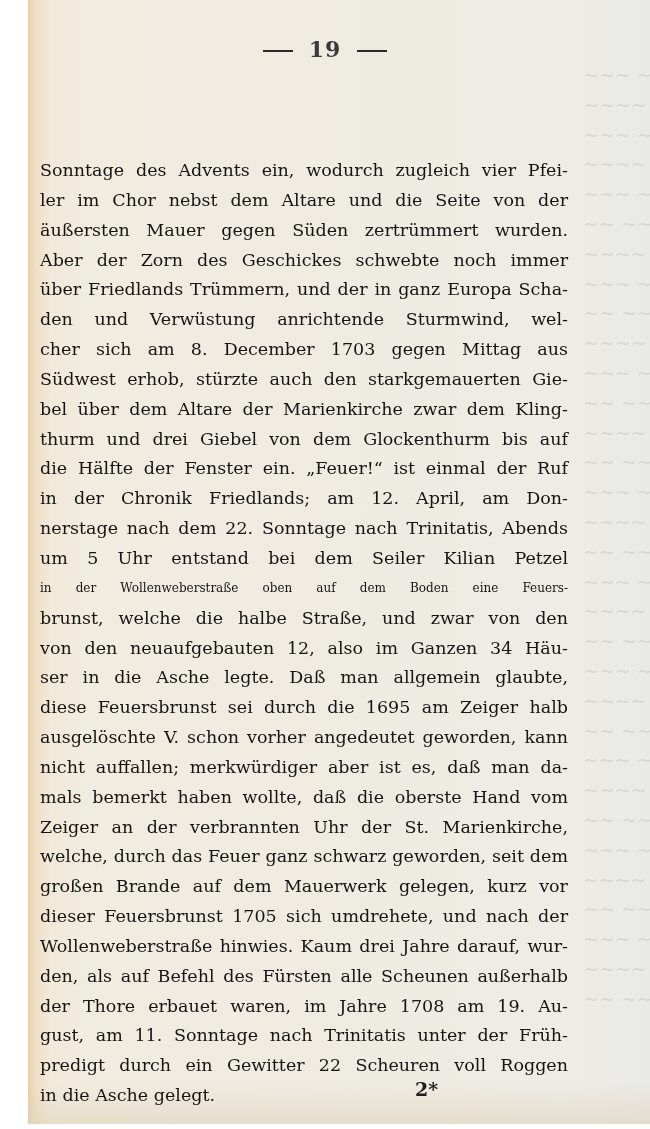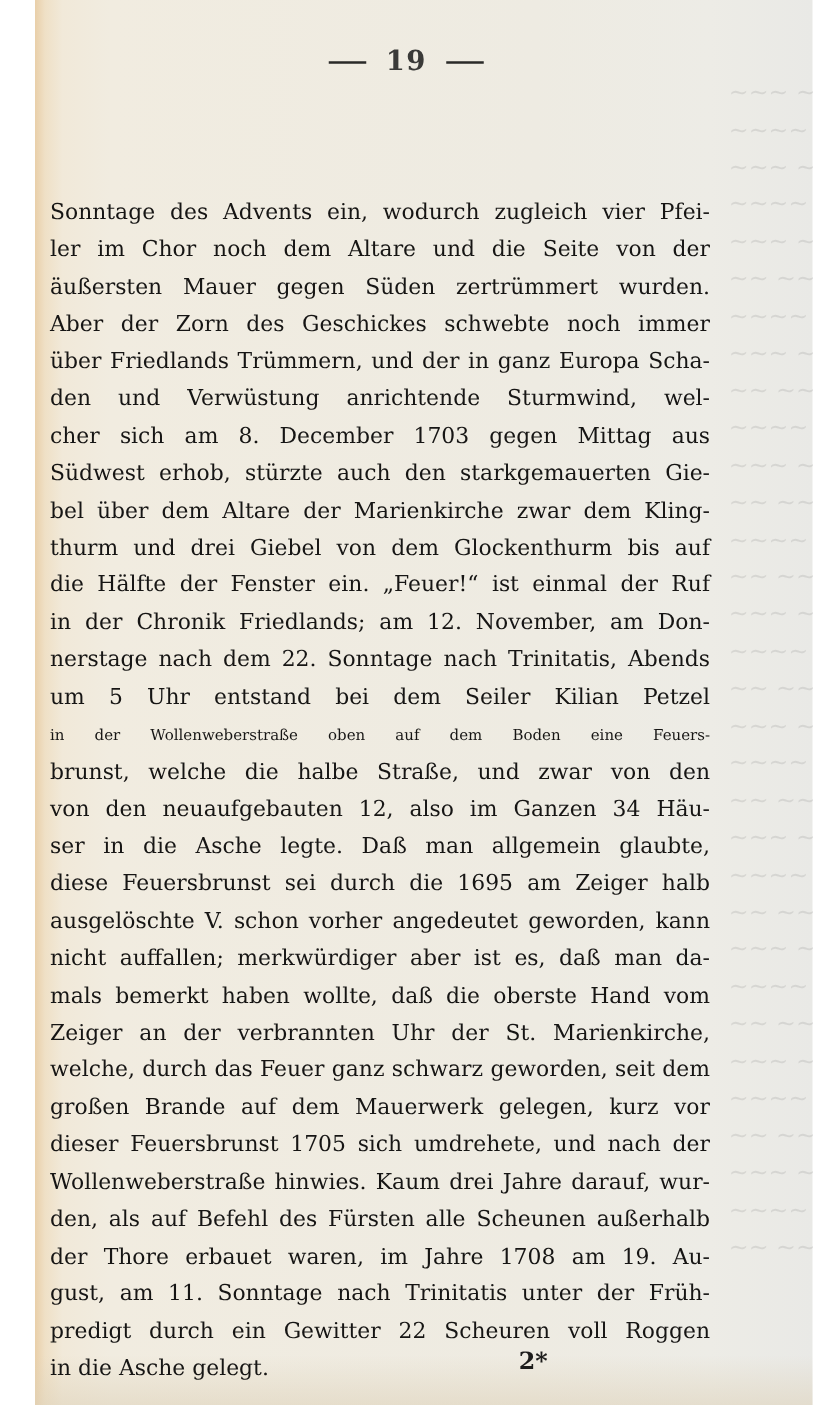--- a/index.html
+++ b/index.html
@@ -99,31 +99,31 @@
     ~~~ ~~~~ ~~<br>~~~~ ~~~~~<br>~~~ ~~~~~<br>~~~~ ~~<br>~~~ ~~~~<br>~~ ~~~~<br>~~~~ ~~<br>~~~ ~~~<br>~~ ~~~~~<br>~~~~ ~<br>~~~ ~~~~<br>~~ ~~~<br>~~~~ ~~~<br>~~ ~~~~<br>~~~ ~~<br>~~~~ ~~~<br>~~ ~~~~<br>~~~ ~~~<br>~~~~ ~~<br>~~ ~~~<br>~~~ ~~~~<br>~~~~ ~~<br>~~ ~~~~<br>~~~ ~~~<br>~~~~ ~<br>~~ ~~~~<br>~~~ ~~<br>~~~~ ~~~<br>~~ ~~~<br>~~~ ~~~~<br>~~~~ ~~<br>~~ ~~~
   </div>
 </div>
 
 <div class="header">
   <span class="dash"></span><span>19</span><span class="dash"></span>
 </div>
 
 <div class="body-text">
   <span class="line" style="white-space: nowrap;">Sonntage des Advents ein, wodurch zugleich vier Pfei-</span>
-  <span class="line" style="white-space: nowrap;">ler im Chor noch dem Altare und die Seite von der</span>
+  <span class="line" style="white-space: nowrap;">ler im Chor nebst dem Altare und die Seite von der</span>
   <span class="line" style="white-space: nowrap;">äußersten Mauer gegen Süden zertrümmert wurden.</span>
   <span class="line" style="white-space: nowrap;">Aber der Zorn des Geschickes schwebte noch immer</span>
   <span class="line" style="white-space: nowrap;">über Friedlands Trümmern, und der in ganz Europa Scha-</span>
   <span class="line" style="white-space: nowrap;">den und Verwüstung anrichtende Sturmwind, wel-</span>
   <span class="line" style="white-space: nowrap;">cher sich am 8. December 1703 gegen Mittag aus</span>
   <span class="line" style="white-space: nowrap;">Südwest erhob, stürzte auch den starkgemauerten Gie-</span>
   <span class="line" style="white-space: nowrap;">bel über dem Altare der Marienkirche zwar dem Kling-</span>
   <span class="line" style="white-space: nowrap;">thurm und drei Giebel von dem Glockenthurm bis auf</span>
   <span class="line" style="white-space: nowrap;">die Hälfte der Fenster ein. „Feuer!“ ist einmal der Ruf</span>
-  <span class="line" style="white-space: nowrap;">in der Chronik Friedlands; am 12. November, am Don-</span>
+  <span class="line" style="white-space: nowrap;">in der Chronik Friedlands; am 12. April, am Don-</span>
   <span class="line" style="white-space: nowrap;">nerstage nach dem 22. Sonntage nach Trinitatis, Abends</span>
   <span class="line" style="white-space: nowrap;">um 5 Uhr entstand bei dem Seiler Kilian Petzel</span>
   <span class="line" style="white-space: nowrap; font-size: 12px;">in der Wollenweberstraße oben auf dem Boden eine Feuers-</span>
   <span class="line" style="white-space: nowrap;">brunst, welche die halbe Straße, und zwar von den</span>
   <span class="line" style="white-space: nowrap;">von den neuaufgebauten 12, also im Ganzen 34 Häu-</span>
   <span class="line" style="white-space: nowrap;">ser in die Asche legte. Daß man allgemein glaubte,</span>
   <span class="line" style="white-space: nowrap;">diese Feuersbrunst sei durch die 1695 am Zeiger halb</span>
   <span class="line" style="white-space: nowrap;">ausgelöschte V. schon vorher angedeutet geworden, kann</span>
   <span class="line" style="white-space: nowrap;">nicht auffallen; merkwürdiger aber ist es, daß man da-</span>
   <span class="line" style="white-space: nowrap;">mals bemerkt haben wollte, daß die oberste Hand vom</span>

